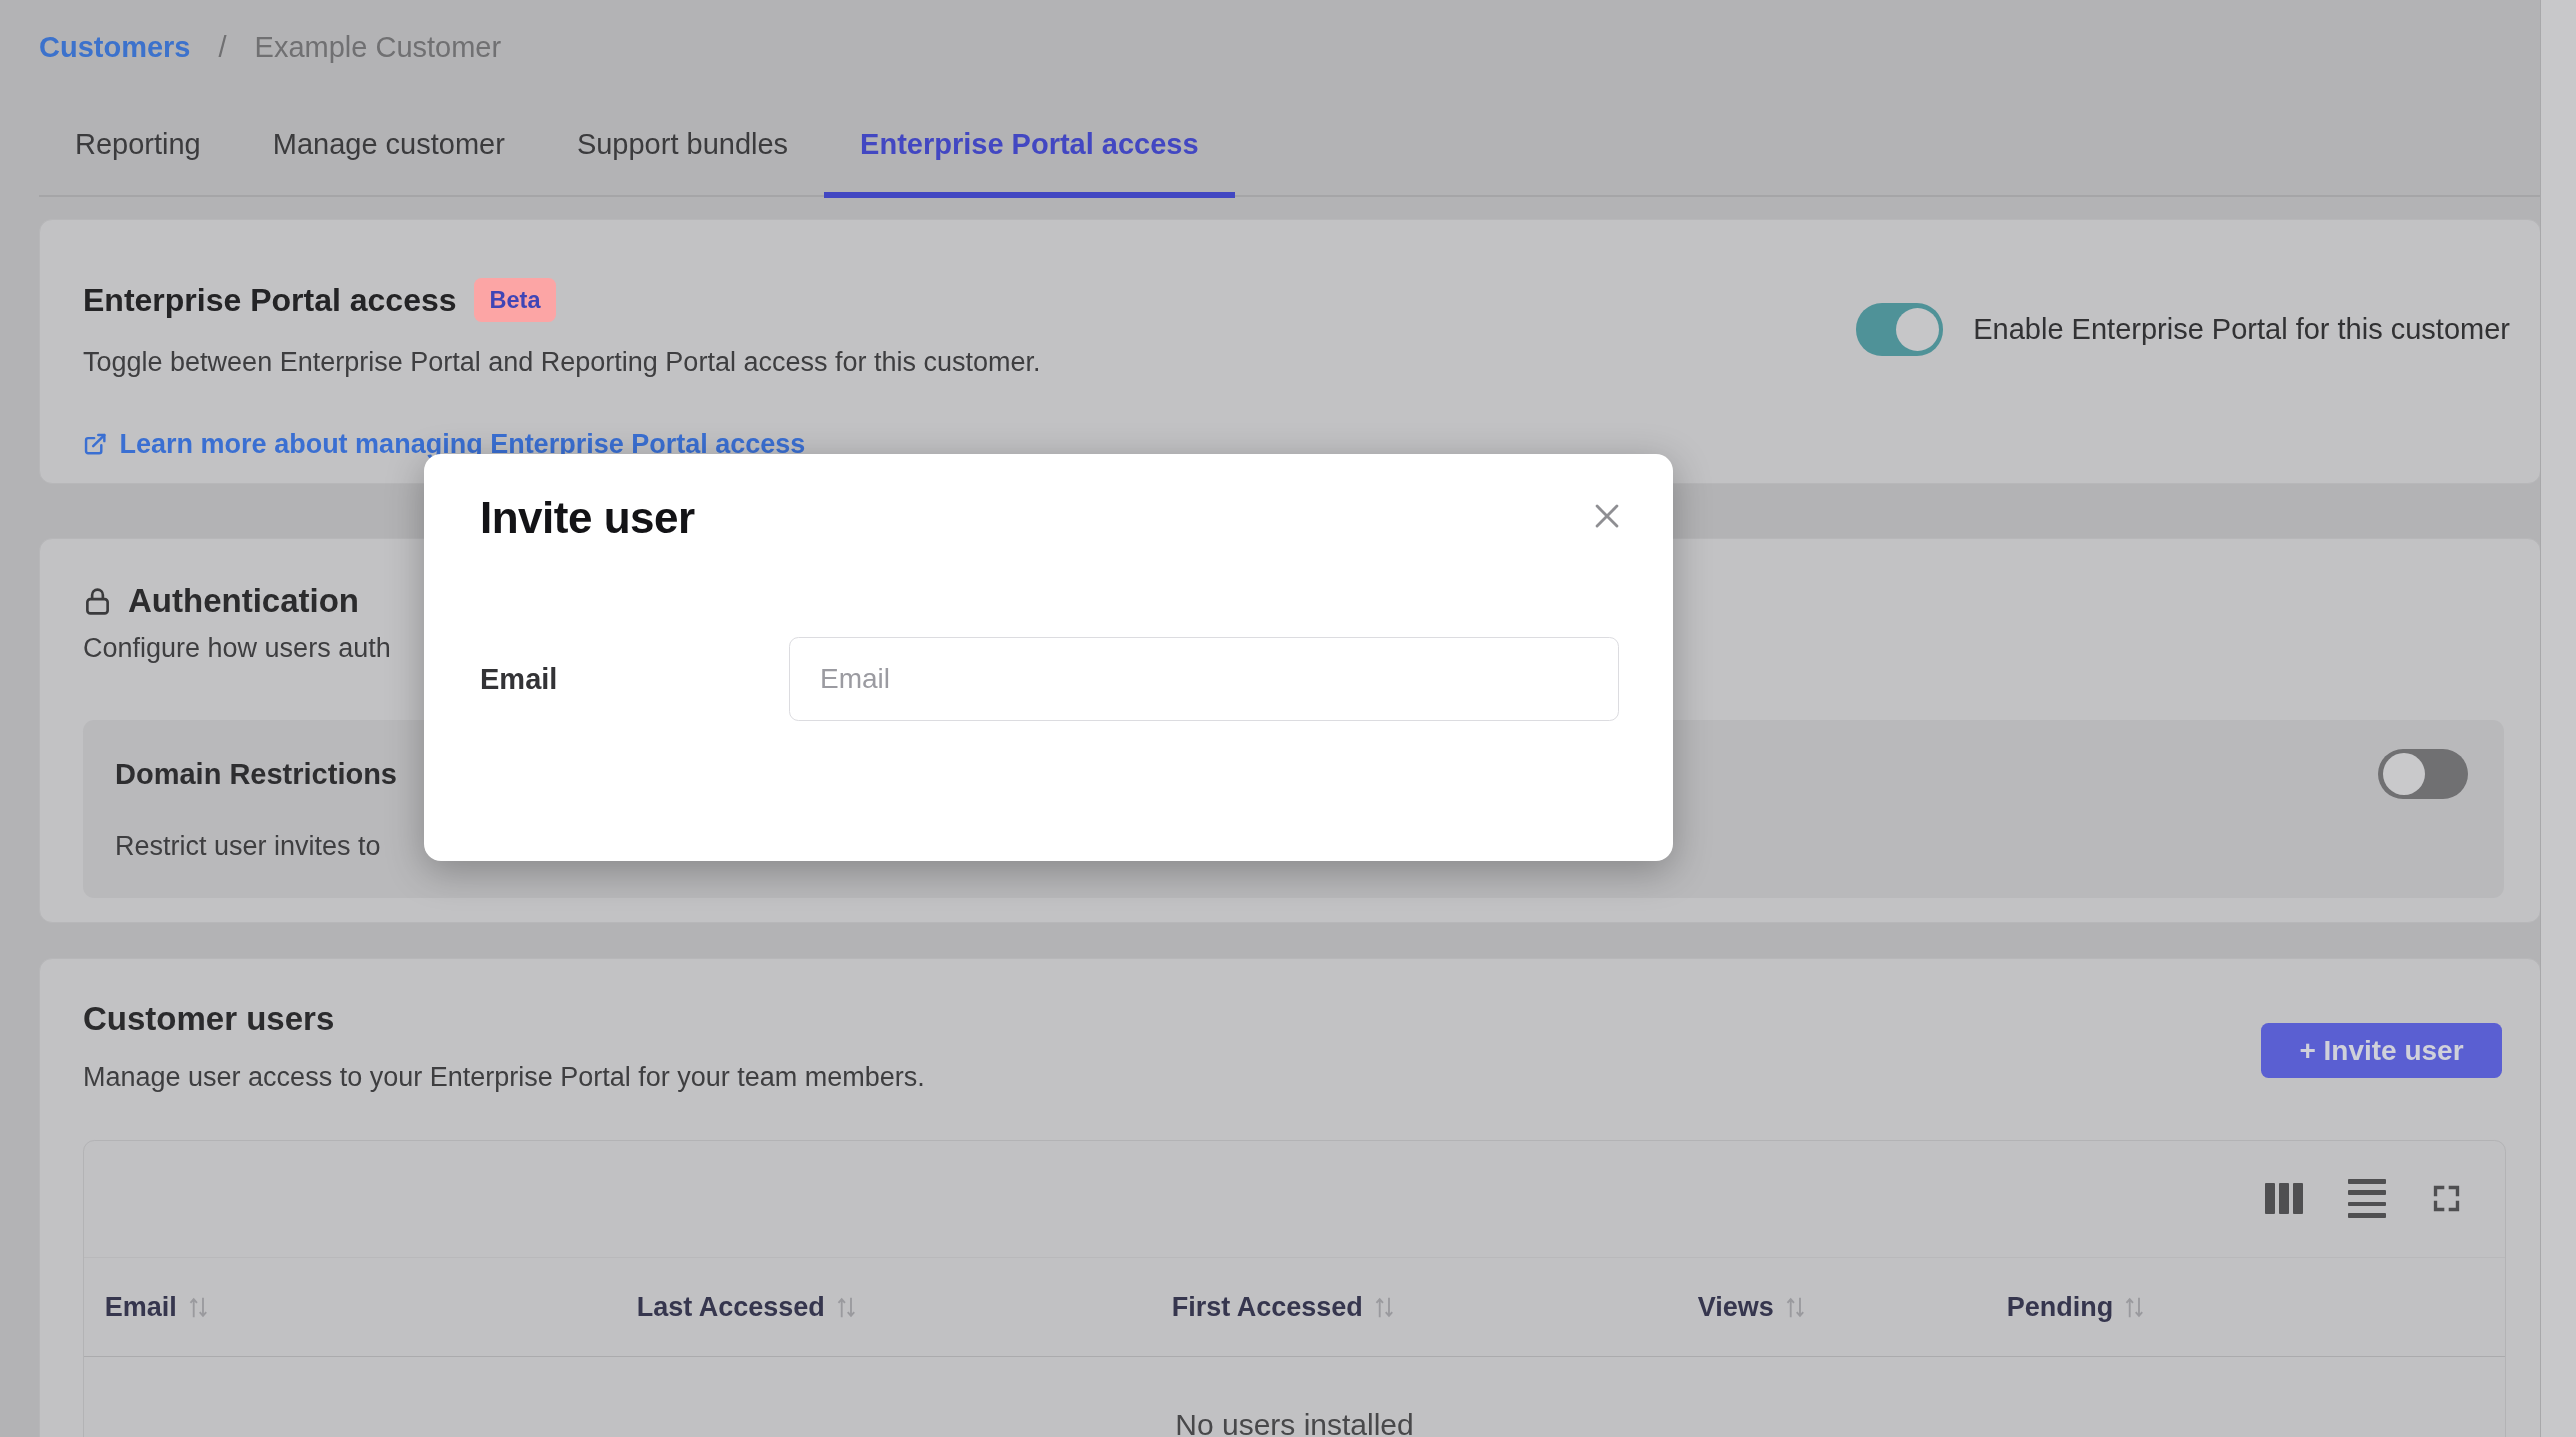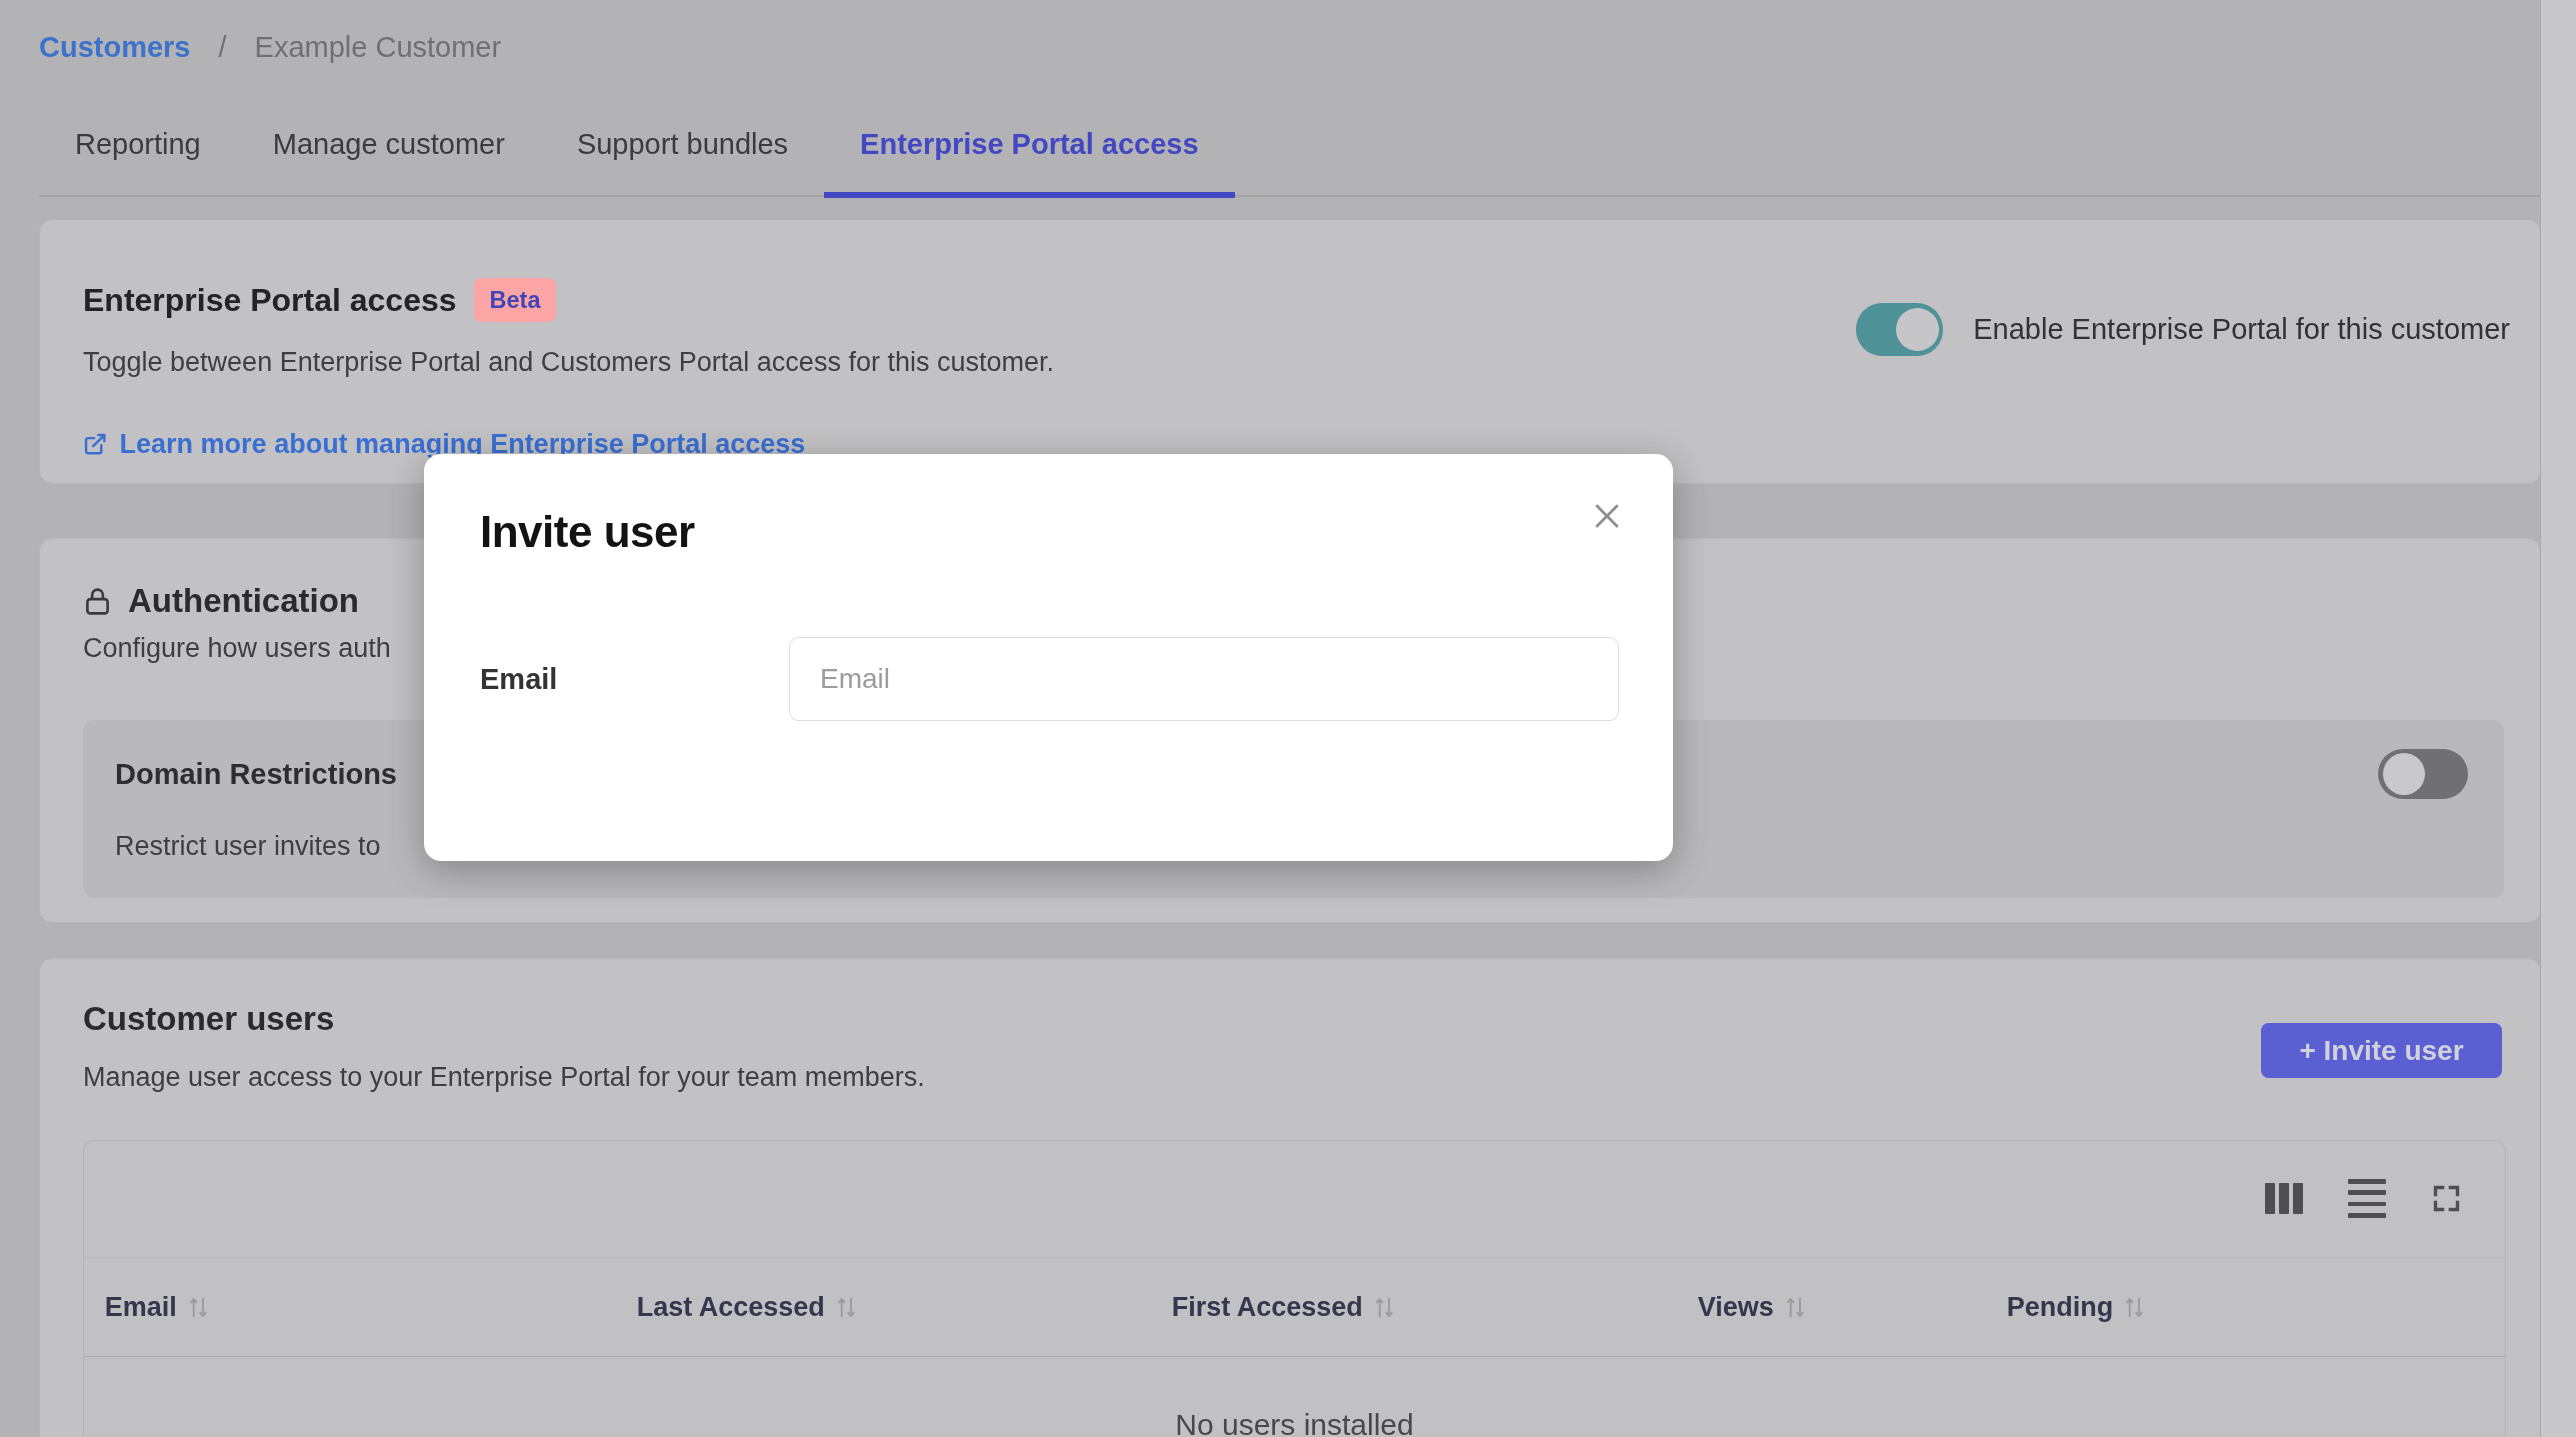--- a/index.html
+++ b/index.html
@@ -66,21 +66,21 @@
                 align-items:center;padding-left:20.7px;}
   .th{display:flex;align-items:center;gap:11.3px;font-size:27px;font-weight:700;color:#36364e;cursor:pointer;}
   .sort-icon{color:#9a9a9e;display:flex;}
   .empty-state{position:absolute;left:0;top:267px;width:100%;text-align:center;
                font-size:30px;color:#48484a;}
   .scrollbar{position:absolute;top:0;right:0;bottom:0;width:35px;background:#c8c8ca;
              border-left:0.9px solid #a8a8aa;cursor:pointer;}
   
   .modal{position:absolute;left:424px;top:454px;width:1249px;height:407px;background:#ffffff;
          border-radius:17px;box-shadow:0 9.4px 38px rgba(0,0,0,0.28);}
-  .modal-title{position:absolute;left:56px;top:53px;font-size:44px;font-weight:700;color:#131316;letter-spacing:-0.5px;}
+  .modal-title{position:absolute;left:56px;top:39px;font-size:44px;font-weight:700;color:#131316;letter-spacing:-0.5px;}
   .modal-close{position:absolute;right:49px;top:45px;color:#8f8f93;cursor:pointer;display:flex;}
   .modal-label{position:absolute;left:56px;top:209px;font-size:29px;font-weight:600;color:#333336;}
   .modal-input{position:absolute;left:365px;top:183px;width:830px;height:84px;box-sizing:border-box;
                border:1.9px solid #dcdce0;border-radius:9.4px;background:#fff;font-size:28px;
                padding:0 30px;color:#333;font-family:inherit;outline:none;}
   .modal-input::placeholder{color:#9b9ba1;}
   .modal-actions{position:absolute;right:54px;top:301px;display:flex;gap:34px;}
   .btn-cancel{width:157px;height:58px;border-radius:7.5px;background:#eef0fc;border:1.9px solid #656ce0;
               color:#4c54d8;font-size:28px;font-weight:700;cursor:pointer;font-family:inherit;box-sizing:border-box;}
   .btn-send{width:226px;height:58px;border-radius:7.5px;background:#b8bbef;border:none;
@@ -102,21 +102,21 @@
     <div class="tab">Manage customer</div>
     <div class="tab">Support bundles</div>
     <div class="tab active">Enterprise Portal access</div>
   </div>
 
   <div class="card" id="card-portal">
     <div class="title-row">
       <span class="card-title">Enterprise Portal access</span>
       <span class="badge">Beta</span>
     </div>
-    <div class="card-desc">Toggle between Enterprise Portal and Customers Portal access for this customer.</div>
+    <div class="card-desc">Toggle between Enterprise Portal and Reporting Portal access for this customer.</div>
     <div class="learn-link">
       <span style="display:flex;">
         <svg width="24.4" height="24.4" viewBox="0 0 24 24" fill="none" stroke="#3a6fd2" stroke-width="2.4" stroke-linecap="round" stroke-linejoin="round">
           <path d="M18 13v6a2 2 0 0 1-2 2H5a2 2 0 0 1-2-2V8a2 2 0 0 1 2-2h6"></path>
           <polyline points="15 3 21 3 21 9"></polyline>
             <line x1="10" y1="14" x2="21" y2="3"></line>
         </svg>
       </span>
       <span>Learn more about managing Enterprise Portal access</span>
     </div>

